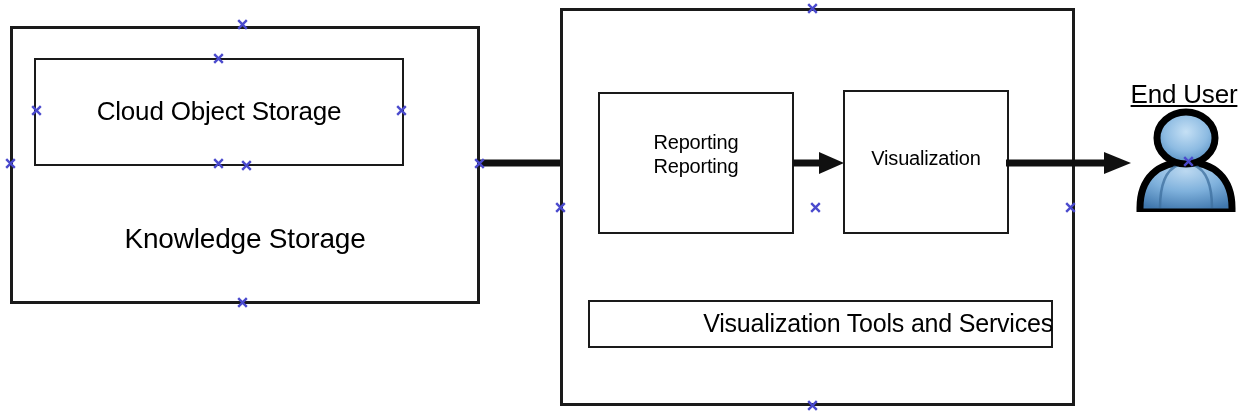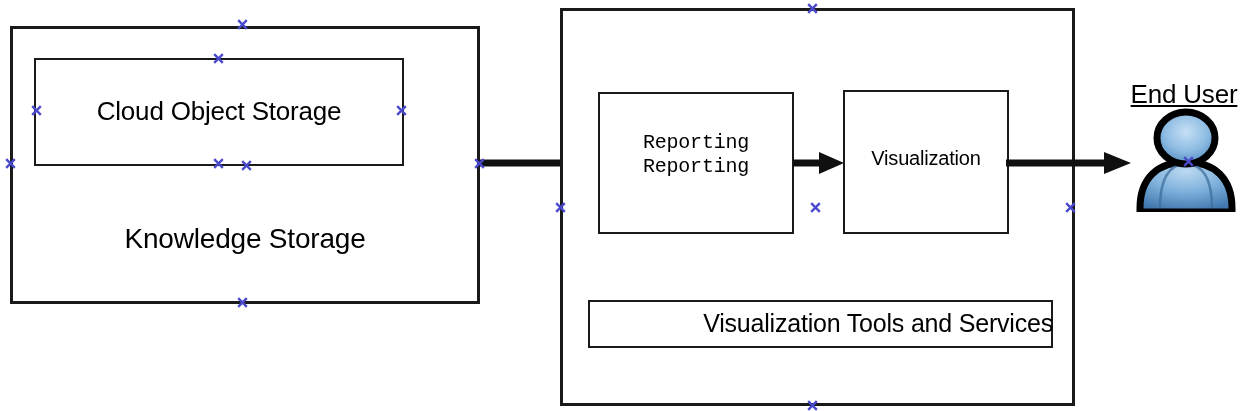--- a/index.html
+++ b/index.html
@@ -85,21 +85,20 @@
     left: 10px;
     top: 222px;
     width: 470px;
     font-size: 28px;
   }
   #reporting-services-label {
     left: 598px;
     top: 131px;
     width: 196px;
     font-size: 20px;
-    font-family: Liberation Mono, monospace;
   }
   #visualization-label {
     left: 843px;
     top: 147px;
     width: 166px;
     font-size: 20px;
   }
   #visualization-tools-services-label {
     left: 588px;
     top: 309px;

